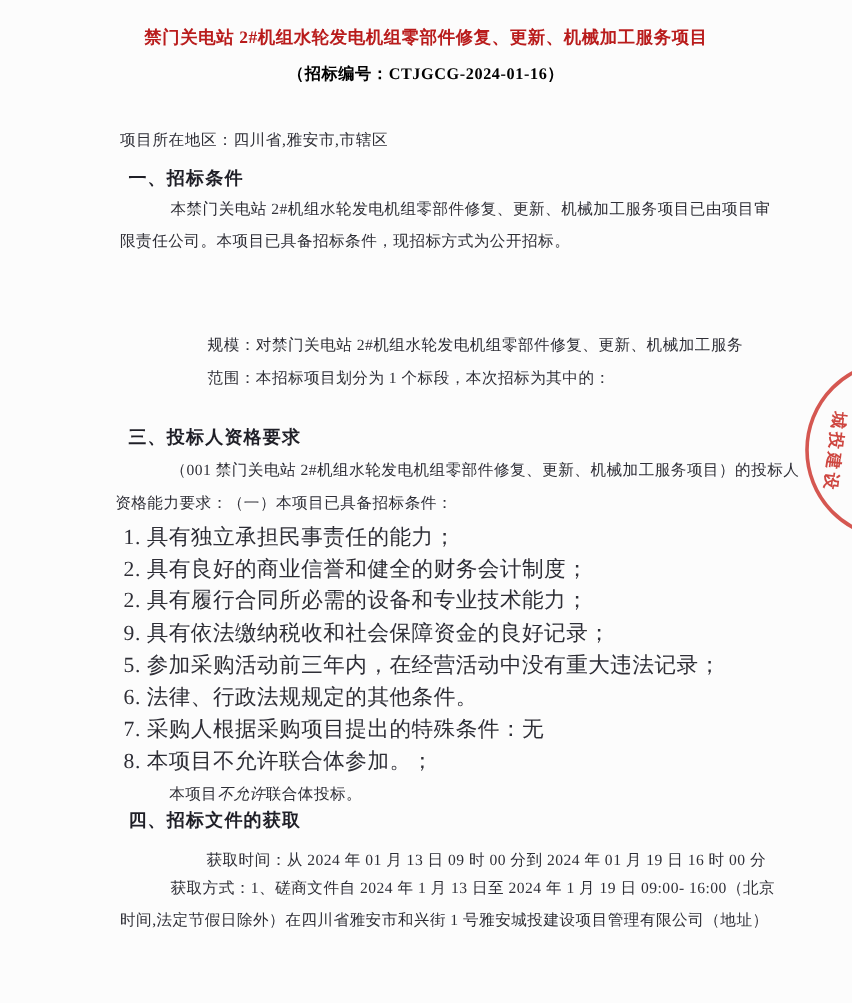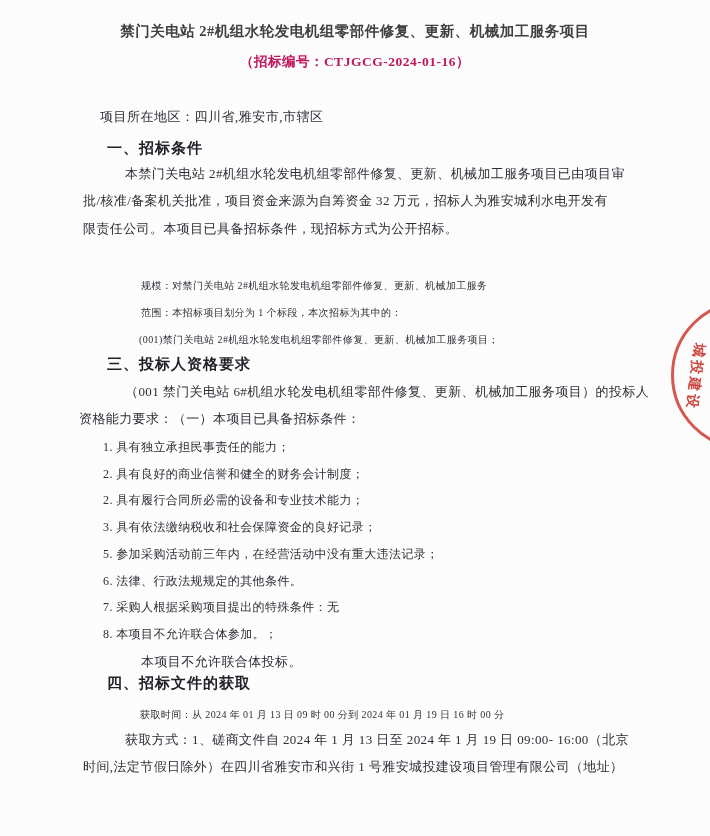--- a/index.html
+++ b/index.html
@@ -7,42 +7,42 @@
     position:relative;
     width:710px;height:836px;
     margin:0 auto;
     background:#fcfcfc;
     overflow:hidden;
     font-family:"Liberation Serif","DejaVu Serif",serif;
     color:#2e2e36;
   }
   .abs{position:absolute;}
   .center{left:0;width:710px;text-align:center;}
-  .doc-title{top:22px;font-size:14.5px;font-weight:bold;letter-spacing:.5px;color:#404040;}
-  .doc-subtitle{top:53px;font-size:13.5px;font-weight:bold;letter-spacing:.5px;color:#be185d;}
+  .doc-title{top:22px;font-size:14.5px;font-weight:bold;letter-spacing:.5px;color:#b91c1c;}
+  .doc-subtitle{top:53px;font-size:13.5px;font-weight:bold;letter-spacing:.5px;color:#000000;}
   .location{top:108px;left:100px;font-size:13px;letter-spacing:.5px;}
   .heading{left:107px;font-size:15px;font-weight:bold;color:#1f1f27;letter-spacing:1px;}
   .h1{top:139px;}
   .h2{top:247px;}
   .h3{top:355px;}
   .h4{top:674px;}
-  .para{left:83px;width:516px;font-size:13px;line-height:27.3px;letter-spacing:.4px;}
+  .para{left:100px;width:516px;font-size:13px;line-height:27.3px;letter-spacing:.4px;}
   .para .ln{white-space:nowrap;}
   .para .fl{padding-left:42px;}
   .p1{top:160px;}
   .p3{top:378px;}
   .p4{top:726px;}
-  .single{font-size:10px;letter-spacing:.4px;white-space:nowrap;}
+  .single{font-size:13px;letter-spacing:.4px;white-space:nowrap;margin-left:32px;}
   .scale{top:279px;left:141px;}
   .scope{top:306px;left:141px;}
   .lot{top:333px;left:139px;}
-  .items{top:434px;left:103px;width:520px;font-size:12px;line-height:26.7px;letter-spacing:.4px;}
+  .items{top:434px;left:103px;width:520px;font-size:18px;line-height:26.7px;letter-spacing:.4px;}
   .items .it{white-space:nowrap;}
   .jv{top:653px;left:141px;font-size:13px;letter-spacing:.4px;}
-  .jv .it-italic{}
+  .jv .it-italic{font-style:italic;}
   .time-line{top:708px;left:140px;}
   .stamp-arc{
     left:671px;top:300px;width:150px;height:150px;
     border:3px solid rgba(206,57,50,.85);
     border-radius:50%;
     box-sizing:border-box;
   }
   .stamp-text{
     left:629px;top:368px;width:132px;
     text-align:center;
@@ -57,39 +57,37 @@
 <div class="page">
 
   <div class="abs center doc-title">禁门关电站 2#机组水轮发电机组零部件修复、更新、机械加工服务项目</div>
   <div class="abs center doc-subtitle">（招标编号：CTJGCG-2024-01-16）</div>
 
   <div class="abs location">项目所在地区：四川省,雅安市,市辖区</div>
 
   <div class="abs heading h1">一、招标条件</div>
   <div class="abs para p1">
     <div class="ln fl">本禁门关电站 2#机组水轮发电机组零部件修复、更新、机械加工服务项目已由项目审</div>
-    <div class="ln">批/核准/备案机关批准，项目资金来源为自筹资金 32 万元，招标人为雅安城利水电开发有</div>
     <div class="ln">限责任公司。本项目已具备招标条件，现招标方式为公开招标。</div>
   </div>
 
   <div class="abs single scale">规模：对禁门关电站 2#机组水轮发电机组零部件修复、更新、机械加工服务</div>
   <div class="abs single scope">范围：本招标项目划分为 1 个标段，本次招标为其中的：</div>
-  <div class="abs single lot">(001)禁门关电站 2#机组水轮发电机组零部件修复、更新、机械加工服务项目；</div>
 
   <div class="abs heading h3">三、投标人资格要求</div>
   <div class="abs para p3">
-    <div class="ln fl">（001 禁门关电站 6#机组水轮发电机组零部件修复、更新、机械加工服务项目）的投标人</div>
+    <div class="ln fl">（001 禁门关电站 2#机组水轮发电机组零部件修复、更新、机械加工服务项目）的投标人</div>
     <div class="ln" style="margin-left:-4px;">资格能力要求：（一）本项目已具备招标条件：</div>
   </div>
 
   <div class="abs items">
     <div class="it">1. 具有独立承担民事责任的能力；</div>
     <div class="it">2. 具有良好的商业信誉和健全的财务会计制度；</div>
     <div class="it">2. 具有履行合同所必需的设备和专业技术能力；</div>
-    <div class="it">3. 具有依法缴纳税收和社会保障资金的良好记录；</div>
+    <div class="it">9. 具有依法缴纳税收和社会保障资金的良好记录；</div>
     <div class="it">5. 参加采购活动前三年内，在经营活动中没有重大违法记录；</div>
     <div class="it">6. 法律、行政法规规定的其他条件。</div>
     <div class="it">7. 采购人根据采购项目提出的特殊条件：无</div>
     <div class="it">8. 本项目不允许联合体参加。；</div>
   </div>
 
   <div class="abs jv">
     <span>本项目</span><span class="it-italic">不允许</span><span>联合体投标。</span>
   </div>
 

